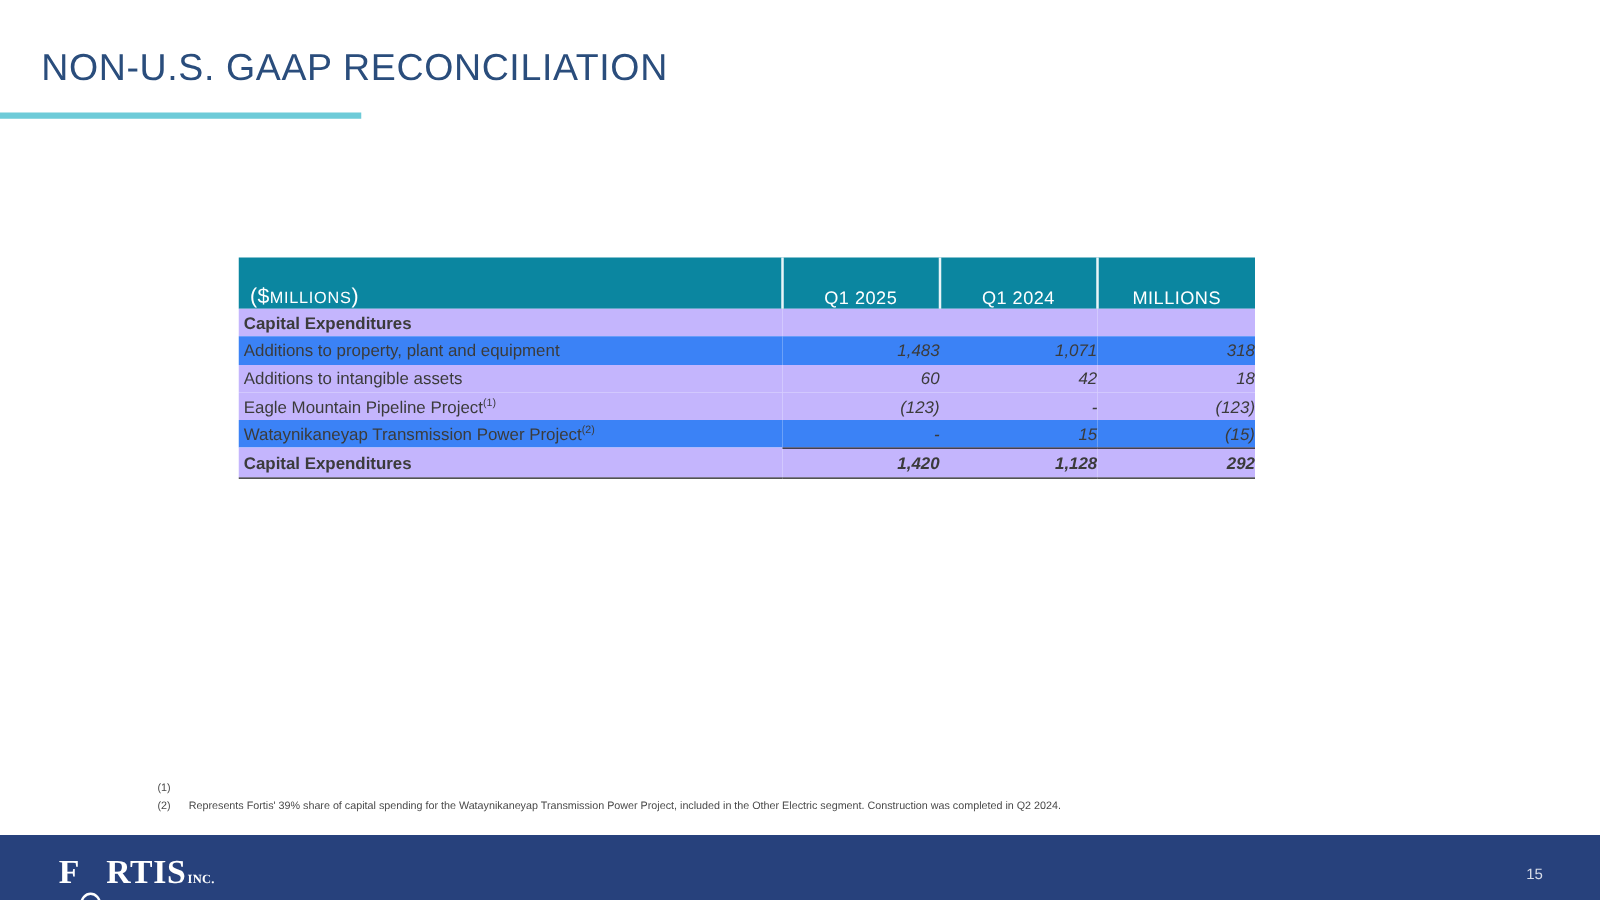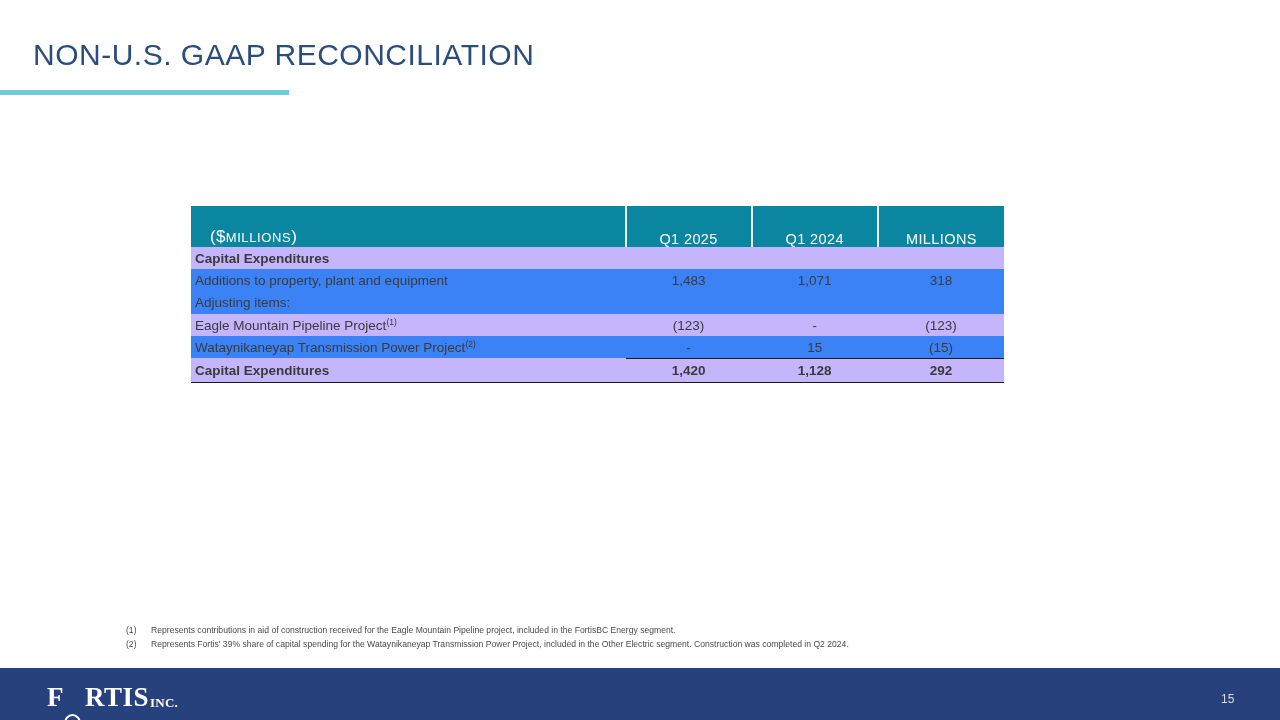--- a/index.html
+++ b/index.html
@@ -60,21 +60,21 @@
   thead th {
     background: #0b86a0;
     color: #ffffff;
     height: 41px;
     vertical-align: bottom;
     font-weight: 400;
     padding-bottom: 5px;
   }
   th.h-label {
     text-align: left;
-    padding-left: 19px;
+    padding-left: 9px;
     font-size: 17px;
     letter-spacing: 0.3px;
   }
   th.h-label .smallcap {
     font-size: 13px;
     letter-spacing: 0.6px;
   }
   th.h-num {
     text-align: center;
     font-size: 14.5px;
@@ -83,21 +83,22 @@
   }
 
   
   tbody tr { height: 22.3px; }
   tbody td.c-label {
     text-align: left;
     padding-left: 4px;
     white-space: nowrap;
   }
   tbody td.c-num {
-    text-align: center;
+    text-align: right;
+    font-style: italic;
   }
   tr.shade td { background: #c4b5fd; }
   tr.plain td { background: #3b82f6; }
 
   td.indent { padding-left: 54px; }
   .bold { font-weight: bold; }
 
   sup {
     font-size: 8.5px;
     vertical-align: super;
@@ -168,21 +169,21 @@
     box-sizing: border-box;
   }
   .logo .logo-emblem {
     position: absolute;
     left: 3.2px;
     top: 6.5px;
     width: 12px;
     height: 12px;
   }
   .logo .logo-inc {
-    font-size: 13px;
+    font-size: 10px;
     letter-spacing: 0.2px;
     margin-left: 1px;
     padding-bottom: 2px;
   }
   .page-num {
     position: absolute;
     left: 1221px;
     top: 692px;
     color: #d8dce8;
     font-size: 12px;
@@ -215,25 +216,25 @@
         <td class="c-num bold"></td>
         <td class="c-num bold"></td>
         <td class="c-num bold"></td>
       </tr>
       <tr class="plain">
         <td class="c-label">Additions to property, plant and equipment</td>
         <td class="c-num">1,483</td>
         <td class="c-num">1,071</td>
         <td class="c-num">318</td>
       </tr>
-      <tr class="plain">
-        <td class="c-label">Adjusting items:</td>
-        <td class="c-num"></td>
-        <td class="c-num"></td>
-        <td class="c-num"></td>
+      <tr class="shade">
+        <td class="c-label">Additions to intangible assets</td>
+        <td class="c-num">60</td>
+        <td class="c-num">42</td>
+        <td class="c-num">18</td>
       </tr>
       <tr class="shade">
         <td class="c-label indent">Eagle Mountain Pipeline Project<sup>(1)</sup></td>
         <td class="c-num">(123)</td>
         <td class="c-num">-</td>
         <td class="c-num">(123)</td>
       </tr>
       <tr class="plain pre-total">
         <td class="c-label indent">Wataynikaneyap Transmission Power Project<sup>(2)</sup></td>
         <td class="c-num">-</td>
@@ -245,21 +246,20 @@
         <td class="c-num bold">1,420</td>
         <td class="c-num bold">1,128</td>
         <td class="c-num bold">292</td>
       </tr>
     </tbody>
 </table>
 
 <div class="footnotes" id="footnotes">
     <div class="fn-row">
       <div class="fn-mark">(1)</div>
-      <div class="fn-text">Represents contributions in aid of construction received for the Eagle Mountain Pipeline project, included in the FortisBC Energy segment.</div>
     </div>
     <div class="fn-row">
       <div class="fn-mark">(2)</div>
       <div class="fn-text">Represents Fortis' 39% share of capital spending for the Wataynikaneyap Transmission Power Project, included in the Other Electric segment. Construction was completed in Q2 2024.</div>
     </div>
   </div>
 
 <div class="footer-bar"></div>
 <div class="logo">
   <span>F</span>

